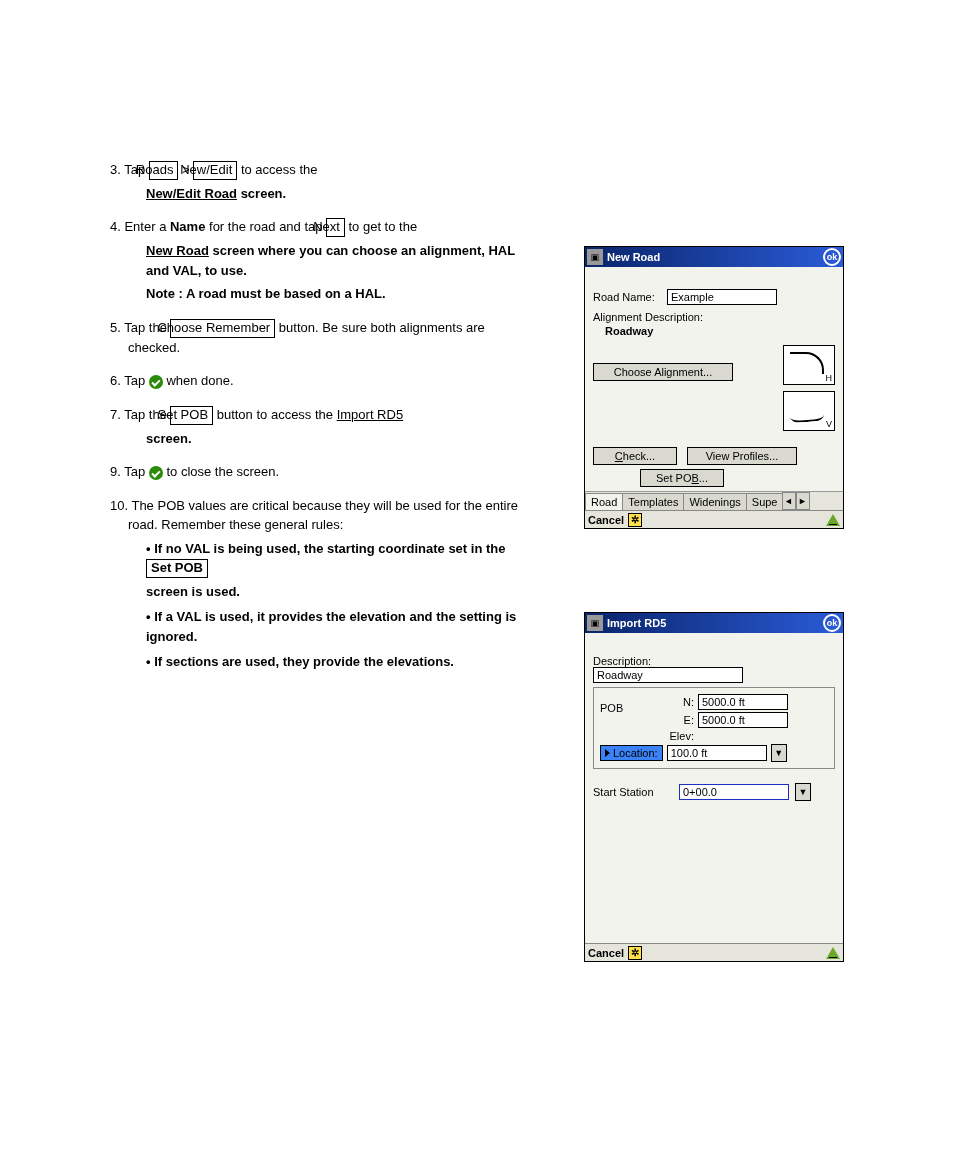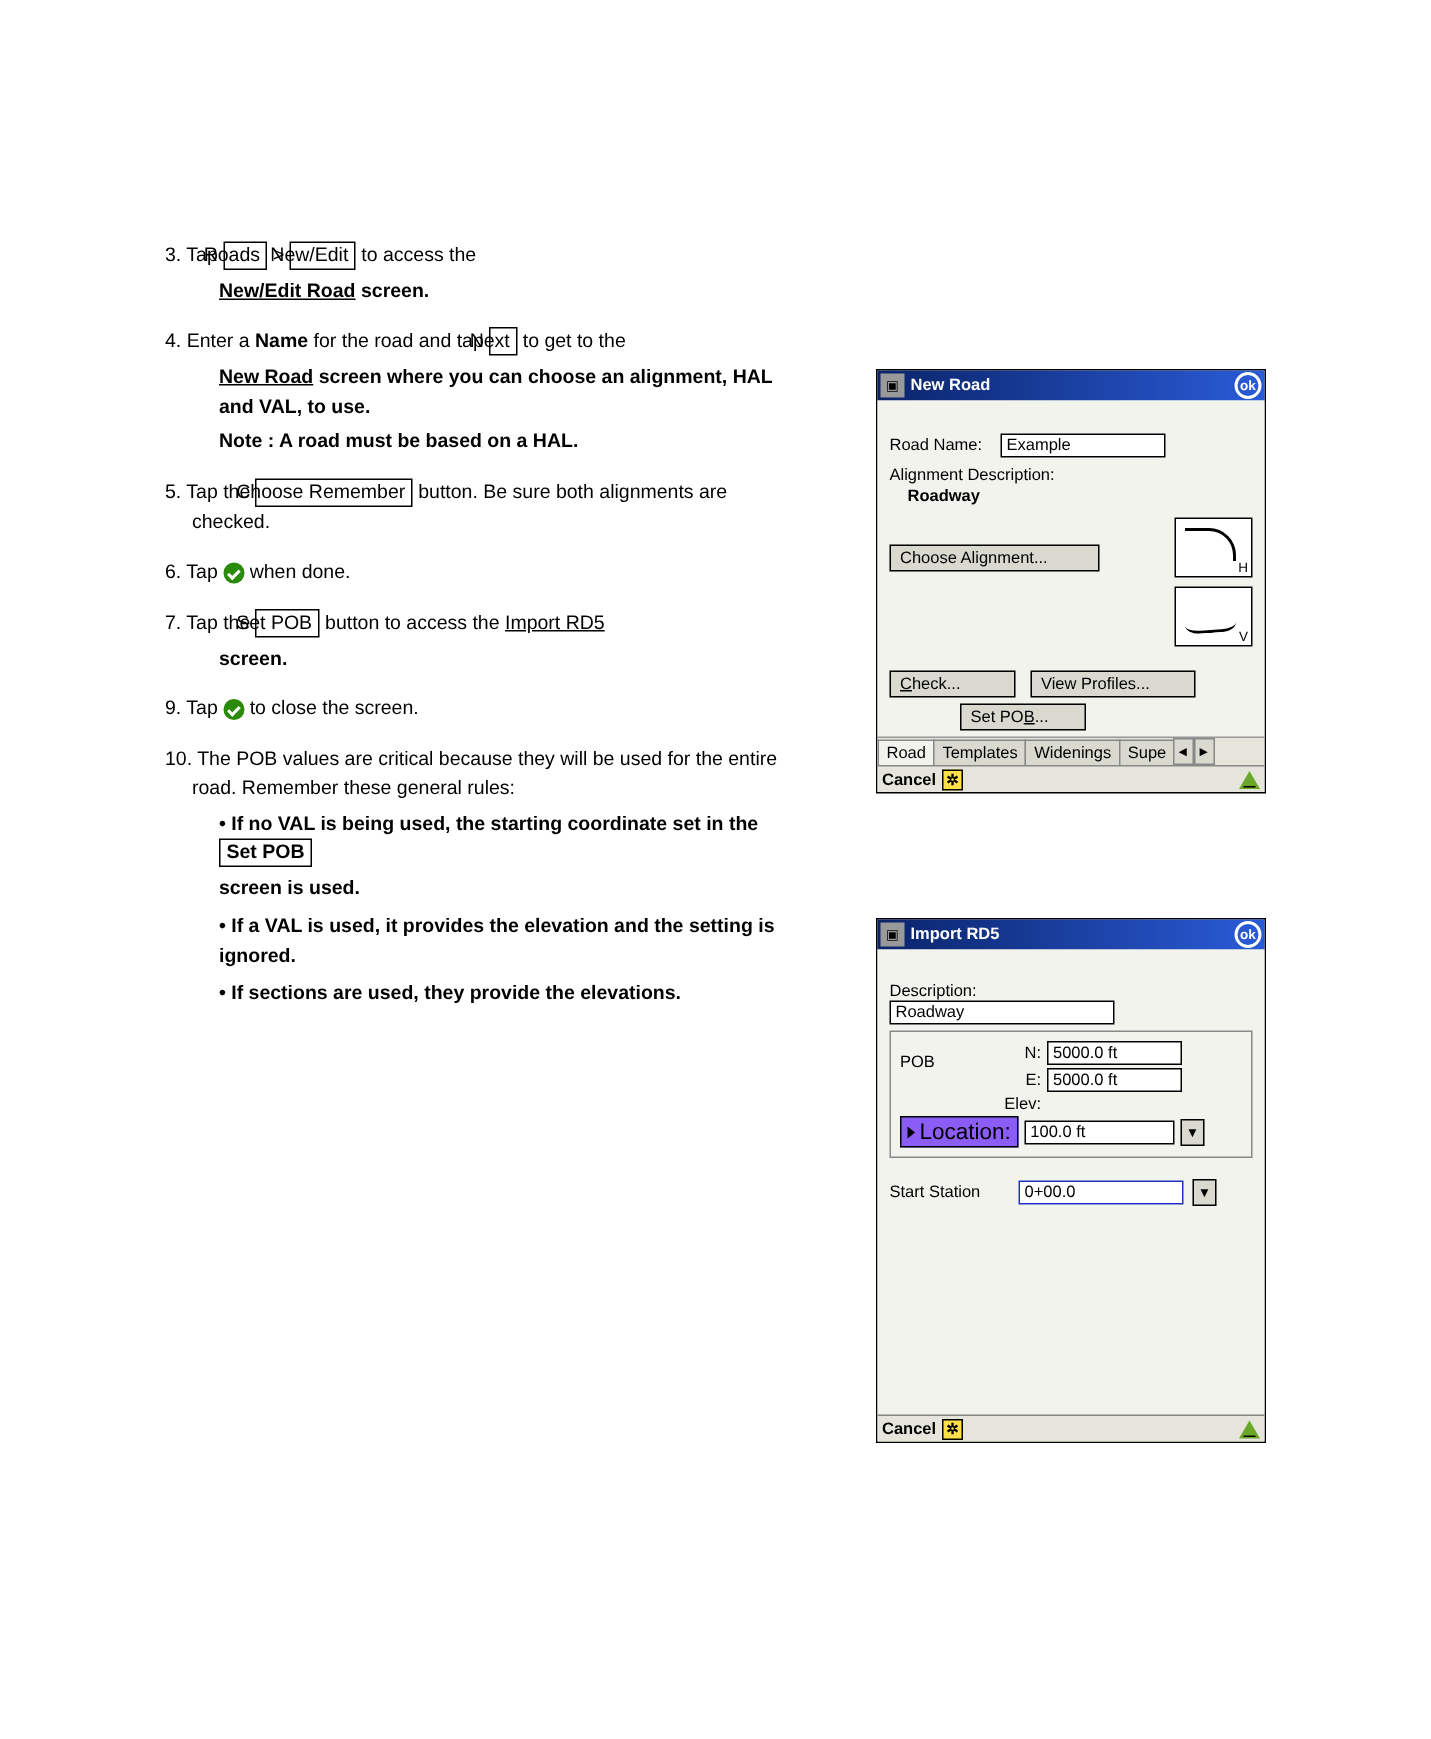--- a/index.html
+++ b/index.html
@@ -97,20 +97,21 @@
     padding: 1px 3px;
     font-size: 11px;
     display: inline-block;
   }
   .btn {
     border: 1px solid #000;
     background: #d9d9d0;
     padding: 2px 6px;
     font-size: 11px;
     display: inline-block;
+    text-align: center;
   }
   .btn u { text-decoration: underline; }
   .thumb {
     border: 1px solid #000;
     width: 52px; height: 40px;
     background: #fff;
     position: relative;
     display: inline-block;
   }
   .thumb .cornerlbl {
@@ -176,24 +177,24 @@
   .dropdown-arrow {
     width: 16px; height: 18px;
     border: 1px solid #000;
     background: #d9d9d0;
     display:inline-flex; align-items:center; justify-content:center;
     font-size: 9px;
     vertical-align: top;
   }
   .locbtn {
     border:1px solid #000;
-    background:#8b5cf6;
+    background:#3b82f6;
     padding:1px 4px;
     display:inline-flex; align-items:center;
-    font-size:15px;
+    font-size:11px;
   }
   .locbtn .tri {
     display:inline-block;
     width:0;height:0;
     border-top:4px solid transparent;
     border-bottom:4px solid transparent;
     border-left:5px solid #000;
     margin-right:3px;
   }
   .pob-group {

